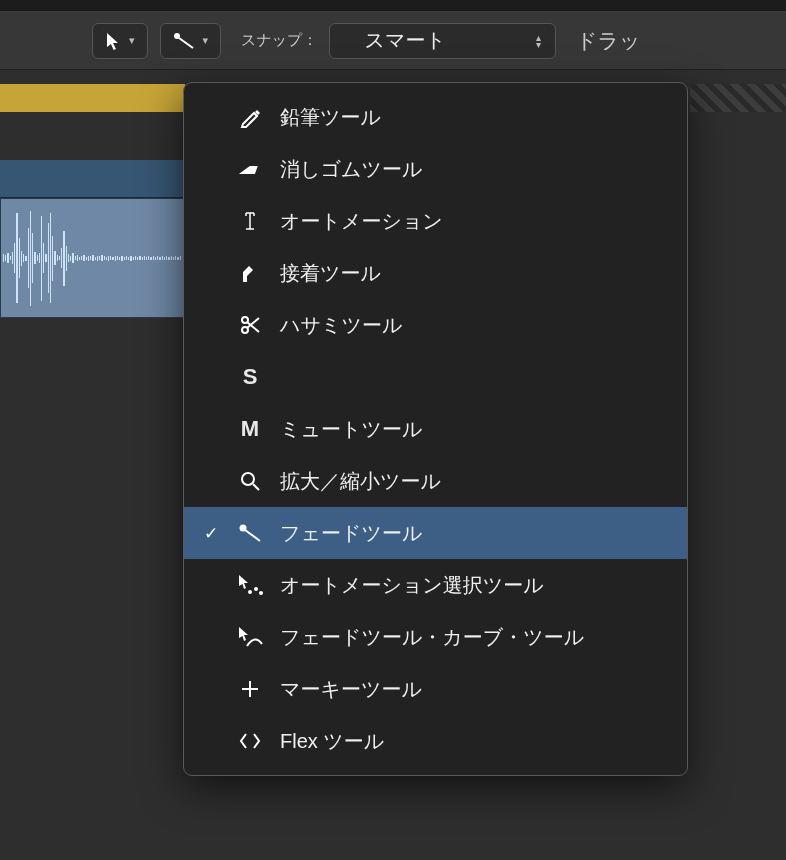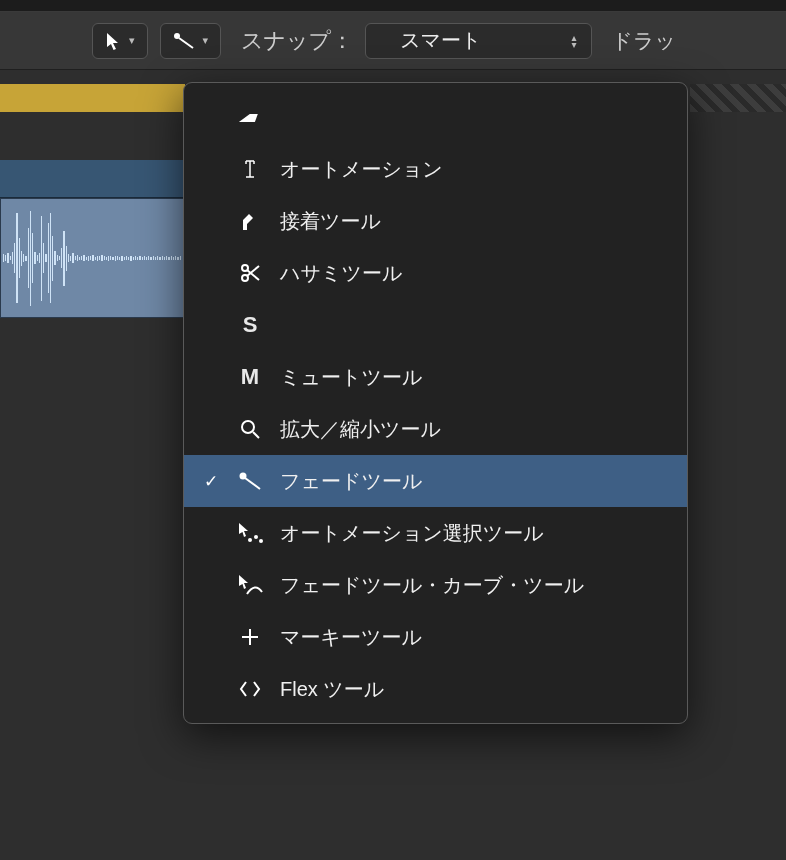--- a/index.html
+++ b/index.html
@@ -48,21 +48,21 @@
     margin-left: 82px;
   }
   .tool-btn + .tool-btn { margin-left: 0; }
   .tool-btn .chev {
     font-size: 11px;
     color: #bbb;
   }
 
   .snap-label {
     color: #ccc;
-    font-size: 22px;
+    font-size: 15px;
     margin-left: 8px;
   }
 
   .snap-select {
     display: flex;
     align-items: center;
     height: 36px;
     padding: 0 14px 0 34px;
     background: #2b2b2b;
     border: 1px solid #555;
@@ -305,24 +305,35 @@
         <span style="height: 3px;"></span>
         <span style="height: 4px;"></span>
       </div>
   </div>
 </div>
 
 <div class="menu" id="tool-menu">
     <div class="menu-item">
       <span class="check"></span>
       <span class="icon">
+        <svg width="22" height="22" viewBox="0 0 22 22">
+          <path fill="none" stroke="#fff" stroke-width="2" d="M4 18 L15 7 L18 10 L7 21 L3 21 Z"></path>
+          <path fill="#fff" d="M16 6 L19 9 L21 7 L18 4 Z"></path>
+        </svg>
+      </span>
+      <span class="label">鉛筆ツール</span>
+    </div>
+    <div class="menu-item">
+      <span class="check"></span>
+      <span class="icon">
         <svg width="24" height="18" viewBox="0 0 24 18">
           <path fill="#fff" d="M6 14 L14 6 L22 6 L22 14 Z" transform="skewX(-20)"></path>
         </svg>
       </span>
+      <span class="label">消しゴムツール</span>
     </div>
     <div class="menu-item">
       <span class="check"></span>
       <span class="icon">
         <svg width="16" height="22" viewBox="0 0 16 22">
           <path stroke="#fff" stroke-width="1.5" fill="none" d="M4 3 H12 M8 3 V19 M4 19 H12 M4 3 V6 M12 3 V6"></path>
         </svg>
       </span>
       <span class="label">オートメーション</span>
     </div>

